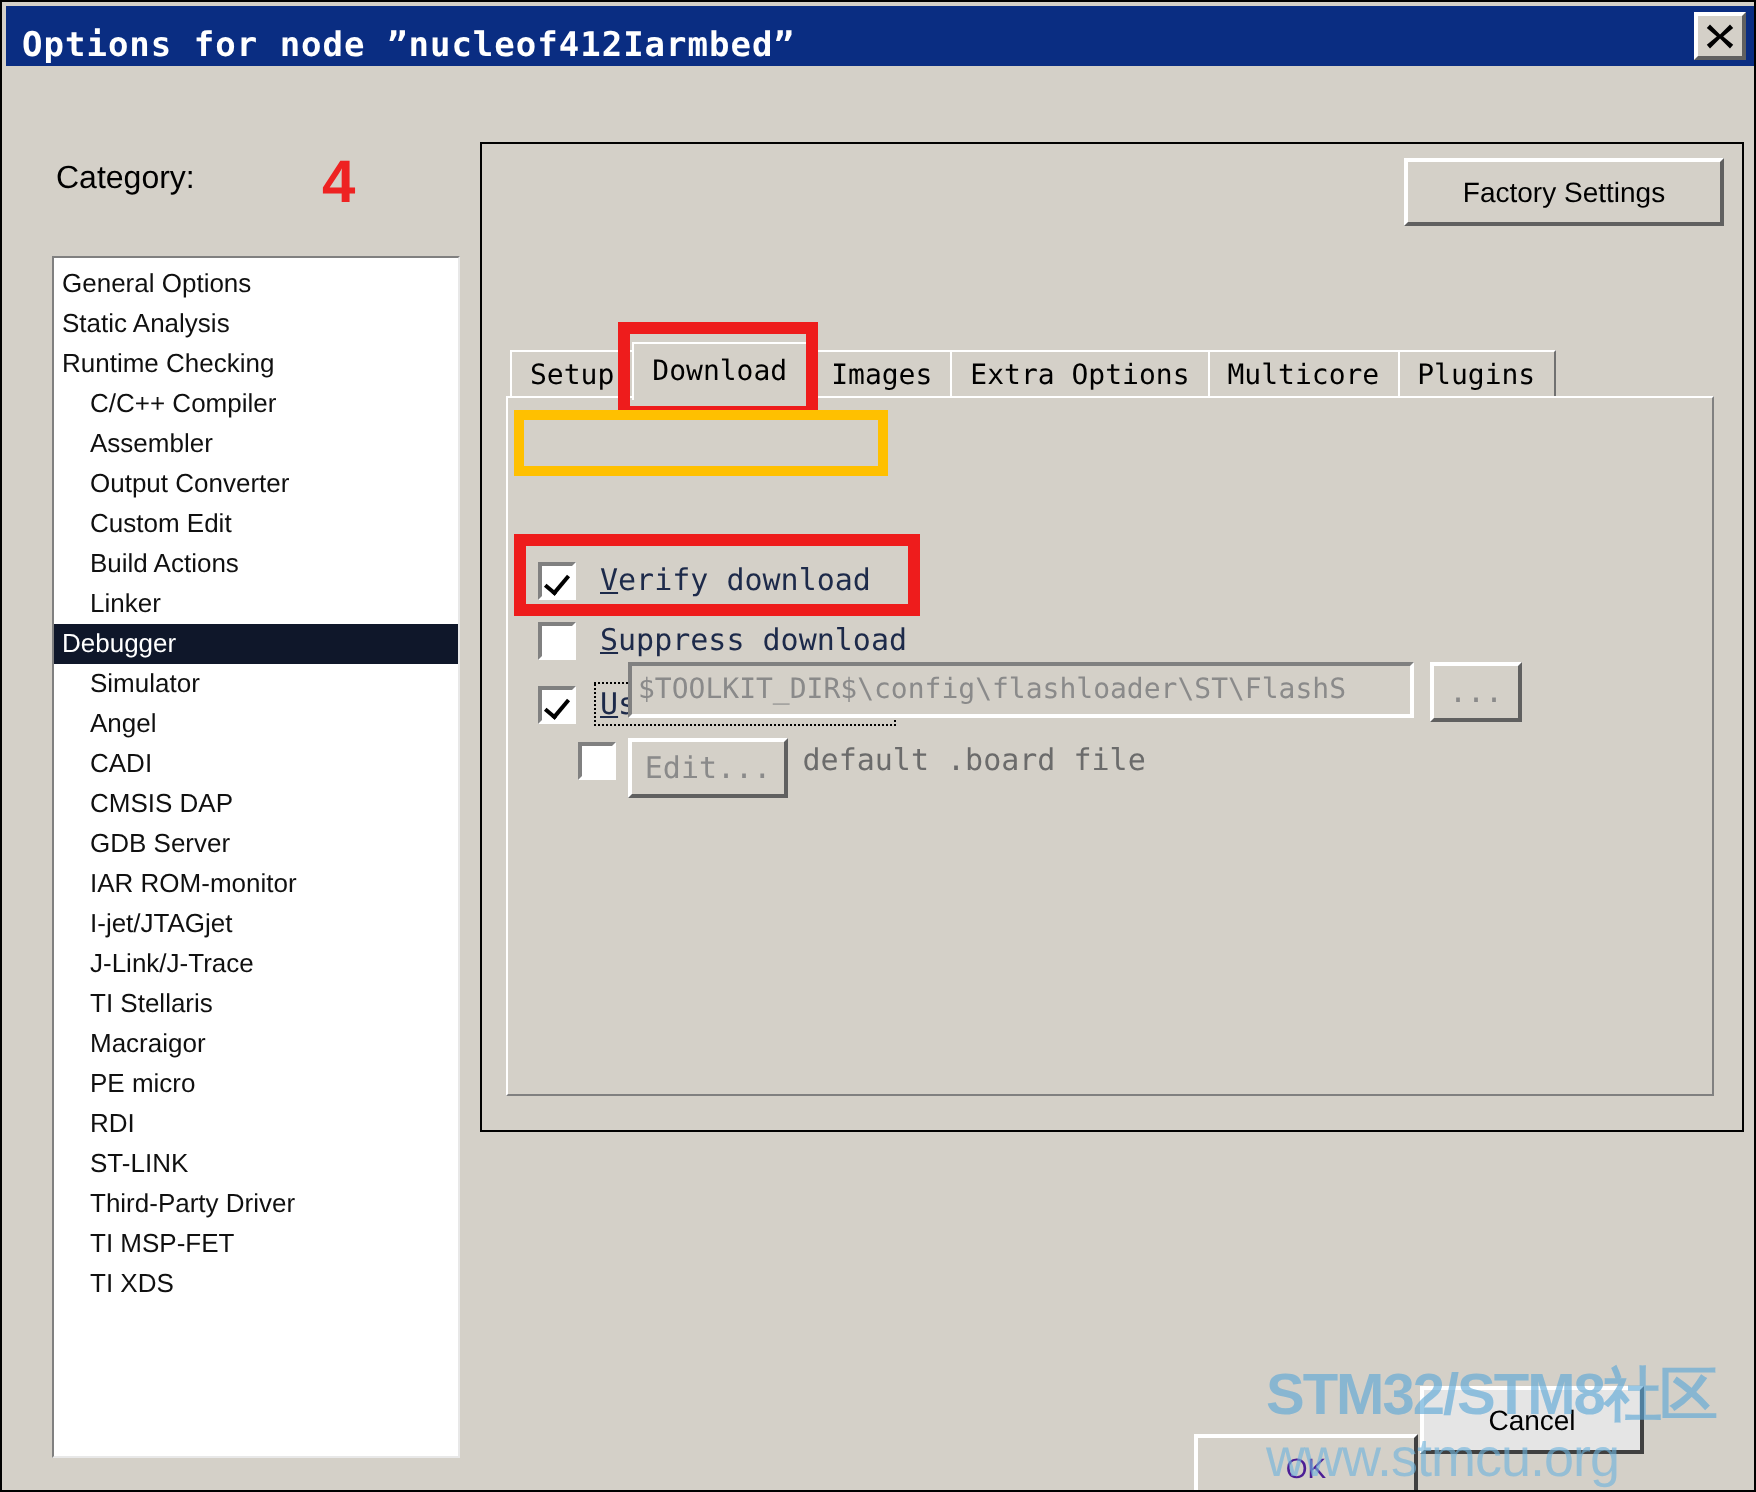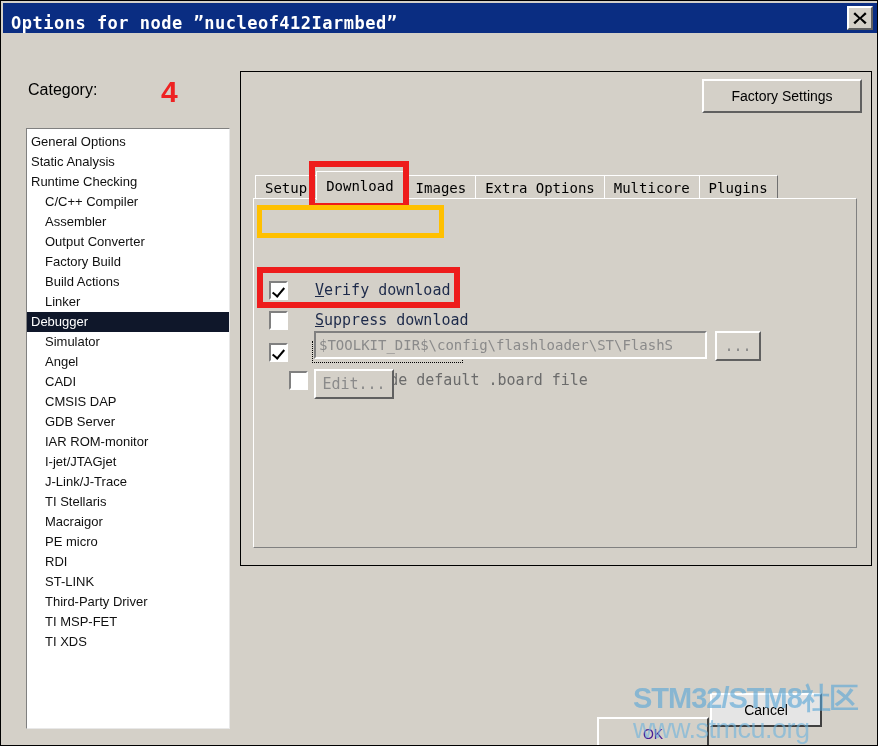--- a/index.html
+++ b/index.html
@@ -217,21 +217,21 @@
     width: 5px;
     height: 10px;
     border-right: 2.5px solid #000000;
     border-bottom: 2.5px solid #000000;
     transform: rotate(40deg);
   }
   .cb-label {
     font-family: "DejaVu Sans Mono", monospace;
     font-size: 15px;
     color: #1d2a4a;
-    margin-left: 25px;
+    margin-left: 10px;
     padding: 1px 2px;
   }
   .cb-label.focused {
     outline: 1px dotted #000000;
   }
   .cb-label .acc {
     text-decoration: underline;
   }
   .cb-label.disabled { color: #6b6b6b; }
 
@@ -412,21 +412,21 @@
   <div id="category-label">Category:</div>
   <div id="step-annotation">4</div>
 
   <div id="category-list">
       <div class="cat-item"><span>General Options</span></div>
       <div class="cat-item"><span>Static Analysis</span></div>
       <div class="cat-item"><span>Runtime Checking</span></div>
       <div class="cat-item indent"><span>C/C++ Compiler</span></div>
       <div class="cat-item indent"><span>Assembler</span></div>
       <div class="cat-item indent"><span>Output Converter</span></div>
-      <div class="cat-item indent"><span>Factory Build</span></div>
+      <div class="cat-item indent"><span>Custom Edit</span></div>
       <div class="cat-item indent"><span>Build Actions</span></div>
       <div class="cat-item indent"><span>Linker</span></div>
       <div class="cat-item selected"><span>Debugger</span></div>
       <div class="cat-item indent"><span>Simulator</span></div>
       <div class="cat-item indent"><span>Angel</span></div>
       <div class="cat-item indent"><span>CADI</span></div>
       <div class="cat-item indent"><span>CMSIS DAP</span></div>
       <div class="cat-item indent"><span>GDB Server</span></div>
       <div class="cat-item indent"><span>IAR ROM-monitor</span></div>
       <div class="cat-item indent"><span>I-jet/JTAGjet</span></div>

